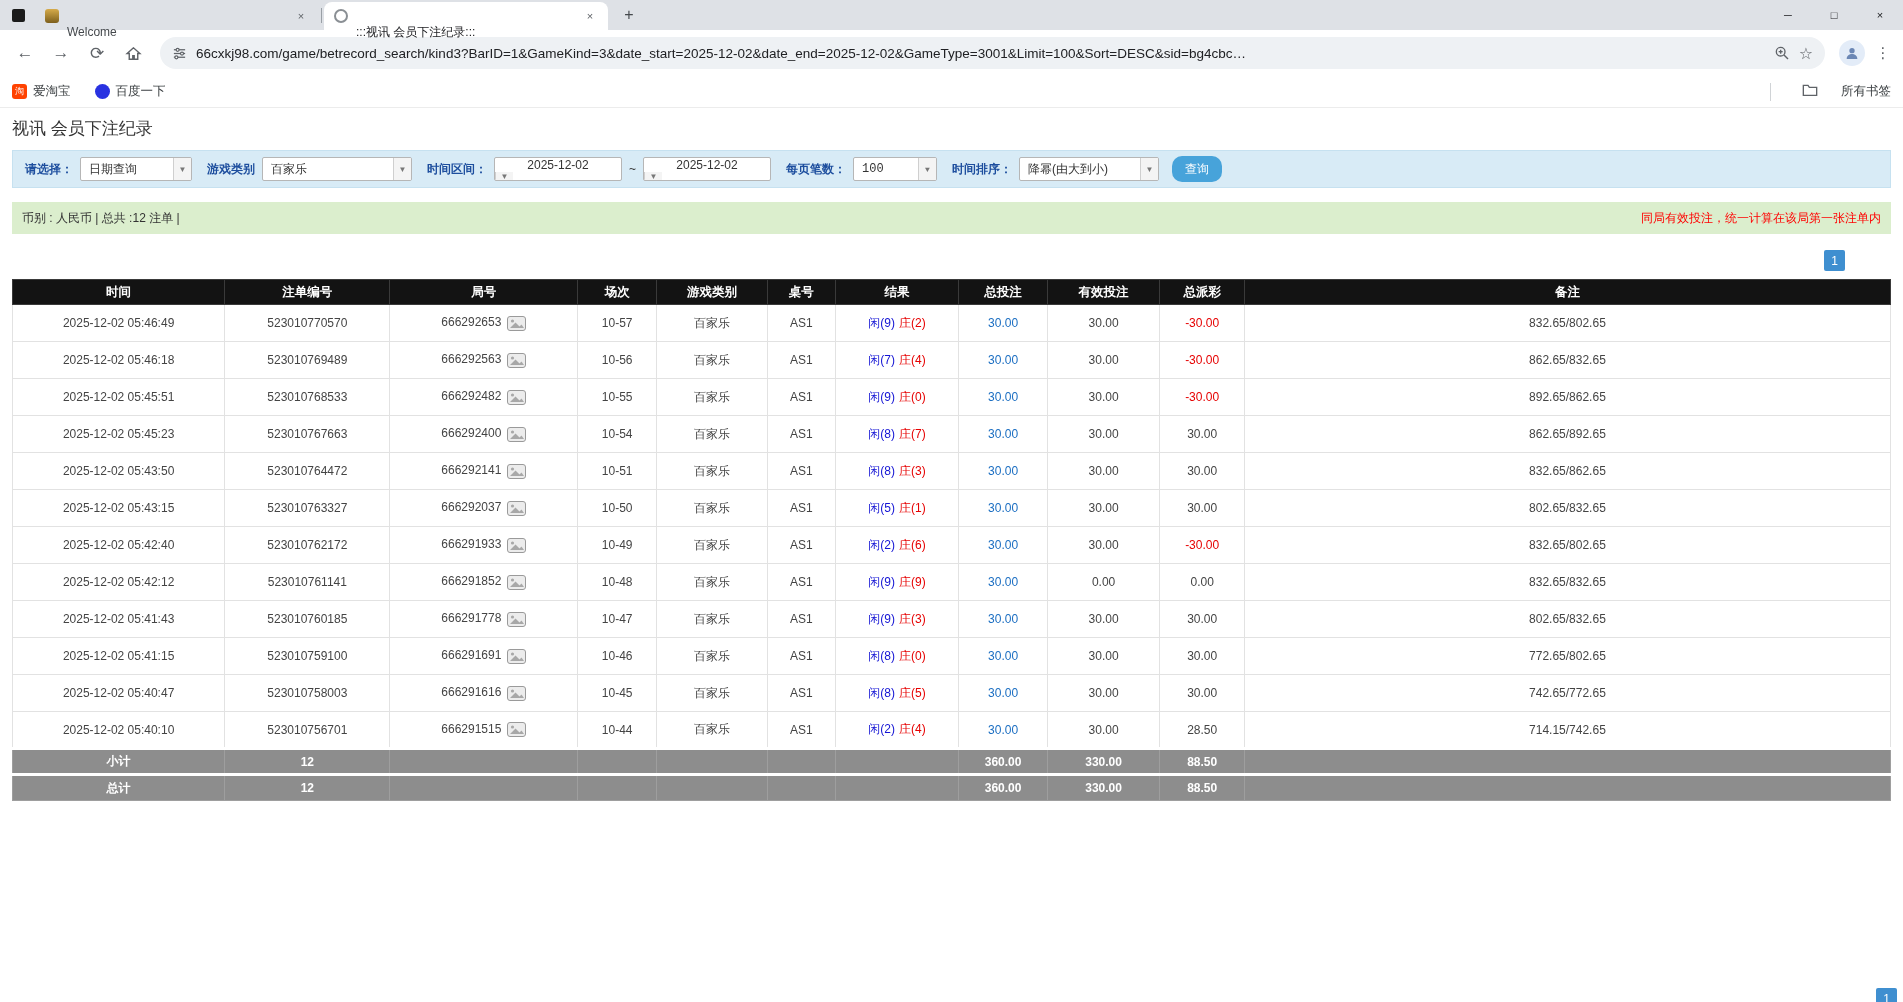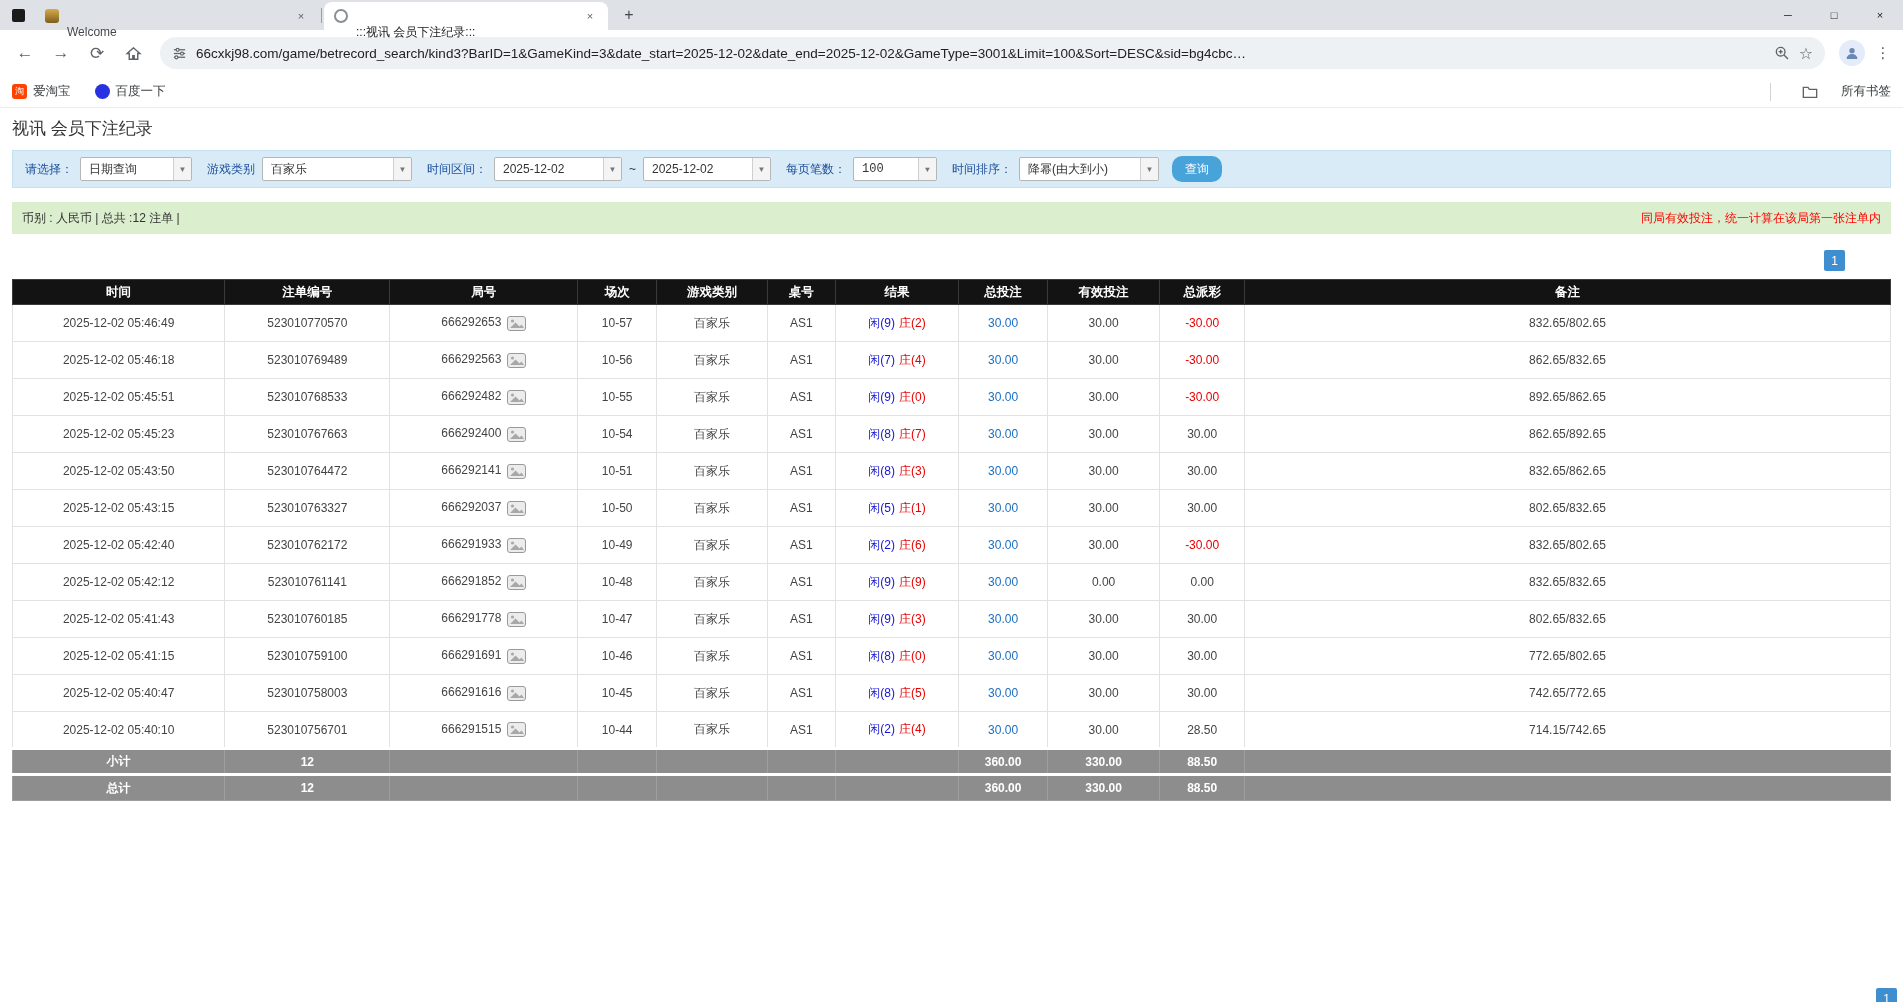--- a/index.html
+++ b/index.html
@@ -31,34 +31,34 @@
   .url { flex:1; font-size:13.5px; color:#202124; white-space:nowrap; overflow:hidden; }
   .omni-icon { display:flex; align-items:center; justify-content:center; color:#5f6368; flex:none; }
   .star { font-size:16px; color:#5f6368; }
   .avatar { width:26px; height:26px; border-radius:50%; background:#e3ecf8; display:flex; align-items:center; justify-content:center; margin:0 4px; flex:none; }
   .menu-dots { width:24px; font-size:15px; color:#5f6368; text-align:center; }
 
   .bookmarks { height:32px; background:#fff; display:flex; align-items:center; padding:0 12px; font-size:12.5px; color:#3c4043; border-bottom:1px solid #ececec; }
   .bm-item { display:flex; align-items:center; gap:6px; margin-right:24px; }
   .bm-icon-tao { width:15px; height:15px; background:#ff4200; border-radius:3px; color:#fff; font-size:9px; display:flex; align-items:center; justify-content:center; flex:none; }
   .bm-icon-baidu { width:15px; height:15px; background:#2932e1; border-radius:50%; flex:none; }
-  .bm-right { margin-left:auto; display:flex; align-items:center; gap:23px; }
+  .bm-right { margin-left:auto; display:flex; gap:23px; }
   .bm-sep { width:1px; height:18px; background:#d0d3d6; margin-right:8px; }
 
   
   .page { background:#fff; }
   .page-title { font-size:17px; line-height:22px; color:#333; font-weight:400; margin:10px 12px; }
 
   .filterbar { margin:0 12px; background:#d8ebf6; border:1px solid #c6e1f0; height:38px; display:flex; align-items:center; padding:0 12px; gap:7px; font-size:12px; }
-  .flabel { color:#1d4e9e; font-weight:normal; white-space:nowrap; }
+  .flabel { color:#1d4e9e; font-weight:bold; white-space:nowrap; }
   .flabel.gap { margin-left:8px; }
   .select { background:#fff; border:1px solid #b6b6b6; height:24px; display:inline-flex; align-items:center; border-radius:2px; overflow:hidden; }
   .select .txt { flex:1; padding:0 8px; color:#333; white-space:nowrap; }
   .select .arrow { width:18px; align-self:stretch; border-left:1px solid #cfcfcf; background:#f4f4f4; display:flex; align-items:center; justify-content:center; color:#777; font-size:8px; }
-  .w-qtype { width:112px; } .w-game { width:150px; } .w-date { width:128px; } .w-size { width:84px;font-family:Liberation Mono, monospace; } .w-sort { width:140px; }
+  .w-qtype { width:112px; } .w-game { width:150px; } .w-date { width:128px;flex-direction:column; } .w-size { width:84px;font-family:Liberation Mono, monospace; } .w-sort { width:140px; }
   .tilde { color:#333; }
   .search-btn { background:#47a3da; color:#fff; border:none; border-radius:10px; height:26px; padding:0 13px; font-size:12px; margin-left:6px; }
 
   .infobar { margin:14px 12px 0; background:#dbeecd; height:32px; display:flex; align-items:center; justify-content:space-between; padding:0 10px; font-size:12px; color:#333; }
   .infobar .note { color:#f00; }
 
   .pagination-top { margin:16px 58px 8px 12px; display:flex; justify-content:flex-end; }
   .page-btn { min-width:21px; height:21px; background:#3f8fd0; color:#fff; font-size:12px; display:flex; align-items:center; justify-content:center; border-radius:2px; padding:0 5px; }
 
   .bet-table { width:calc(100% - 24px); margin:0 12px; border-collapse:collapse; font-size:12px; table-layout:fixed; }

